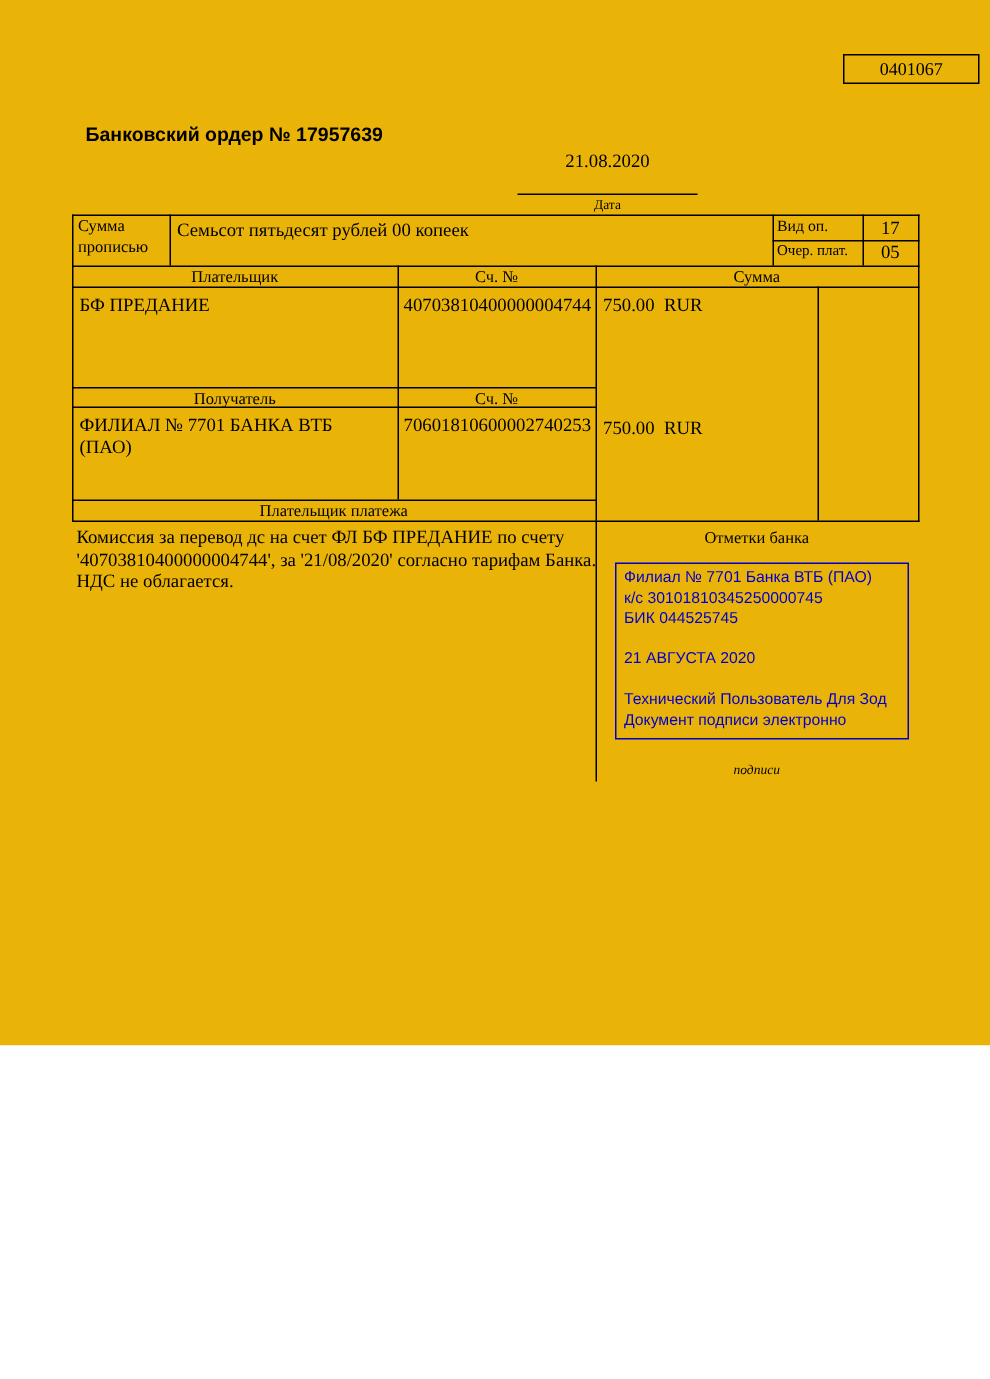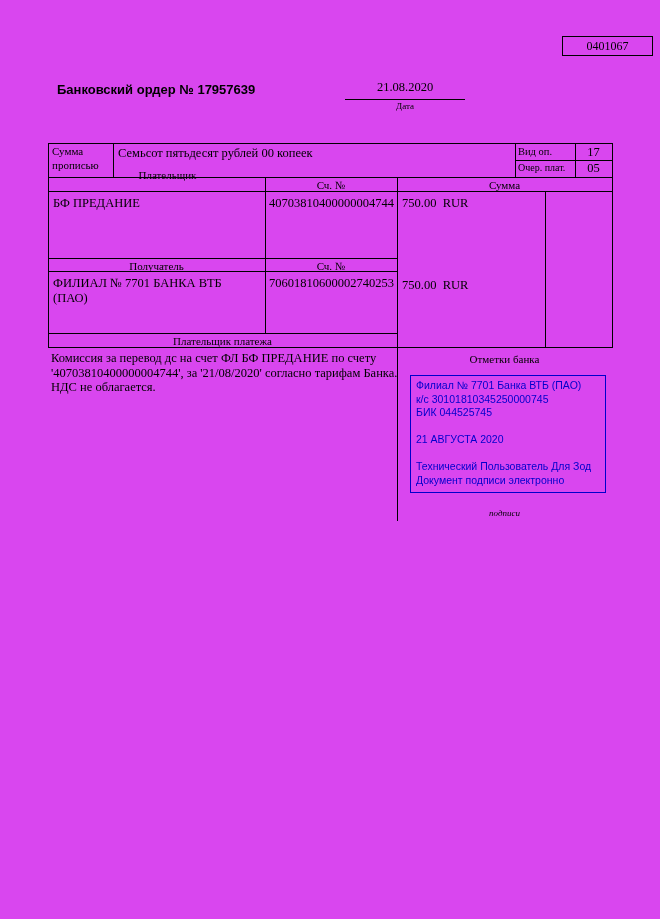--- a/index.html
+++ b/index.html
@@ -1,37 +1,37 @@
 <!DOCTYPE html>
 <html><head>
 <meta charset="utf-8">
 <style>
   html,body { margin:0; padding:0; background:#ffffff; }
   .page {
-    position:relative; width:660px; height:919px; background:#d946ef;
+    position:relative; width:660px; height:697px; background:#eab308;
     font-family:"Liberation Serif", serif; color:#000; overflow:hidden;
   }
   .hline { position:absolute; height:1px; background:#000; }
   .vline { position:absolute; width:1px; background:#000; }
   .txt { position:absolute; white-space:pre; }
   .wrap { position:absolute; white-space:normal; }
   .c { text-align:center; }
   .small { font-size:11px; }
   .tiny { font-size:9px; }
   .data { font-size:12.5px; }
   .form-code {
     position:absolute; left:562px; top:36px; width:89px; height:18px;
     border:1px solid #000; text-align:center; font-size:12px; line-height:18px;
   }
   .doc-title {
     position:absolute; left:57px; top:82px;
     font-family:"Liberation Sans", sans-serif; font-weight:bold; font-size:13px;
   }
   .date-block { position:absolute; left:345px; top:80px; width:120px; text-align:center; }
-  .date-value { display:block; font-size:12.5px; border-bottom:1px solid #000; padding-bottom:4px; }
+  .date-value { display:block; font-size:12.5px; border-bottom:1px solid #000; padding-bottom:14px;margin-top:20px; }
   .date-label { display:block; font-size:9px; padding-top:1px; }
   .stamp {
     position:absolute; left:410px; top:375px; width:184px;
     border:1px solid #0000cc; color:#0000cc; padding:3px 5px 5px 5px;
     font-family:"Liberation Sans", sans-serif; font-size:10.5px; line-height:13.5px;
   }
   .stamp-line { min-height:13.5px; white-space:normal; }
 </style>
 </head>
 <body>
@@ -66,21 +66,21 @@
   <div class="vline" style="left:397px; top:347px; height:174px;"></div>
 
   <div class="txt small" style="left:52px; top:145px;">Сумма</div>
   <div class="txt small" style="left:52px; top:159px;">прописью</div>
   <div class="txt data" style="left:118px; top:146px;">Семьсот пятьдесят рублей 00 копеек</div>
   <div class="txt" style="left:518px; top:146px; font-size:10.5px;">Вид оп.</div>
   <div class="txt data c" style="left:575px; top:145px; width:37px;">17</div>
   <div class="txt" style="left:518px; top:162px; font-size:10px;">Очер. плат.</div>
   <div class="txt data c" style="left:575px; top:161px; width:37px;">05</div>
 
-  <div class="txt small c" style="left:48px; top:169px; width:217px;padding-left:11px;">Плательщик</div>
+  <div class="txt small c" style="left:48px; top:179px; width:217px;">Плательщик</div>
   <div class="txt small c" style="left:265px; top:179px; width:132px;">Сч. №</div>
   <div class="txt small c" style="left:397px; top:179px; width:215px;">Сумма</div>
 
   <div class="txt data" style="left:53px; top:196px;">БФ ПРЕДАНИЕ</div>
   <div class="txt data" style="left:269px; top:196px;">40703810400000004744</div>
   <div class="txt data" style="left:402px; top:196px;">750.00  RUR</div>
 
   <div class="txt small c" style="left:48px; top:260px; width:217px;">Получатель</div>
   <div class="txt small c" style="left:265px; top:260px; width:132px;">Сч. №</div>
 

